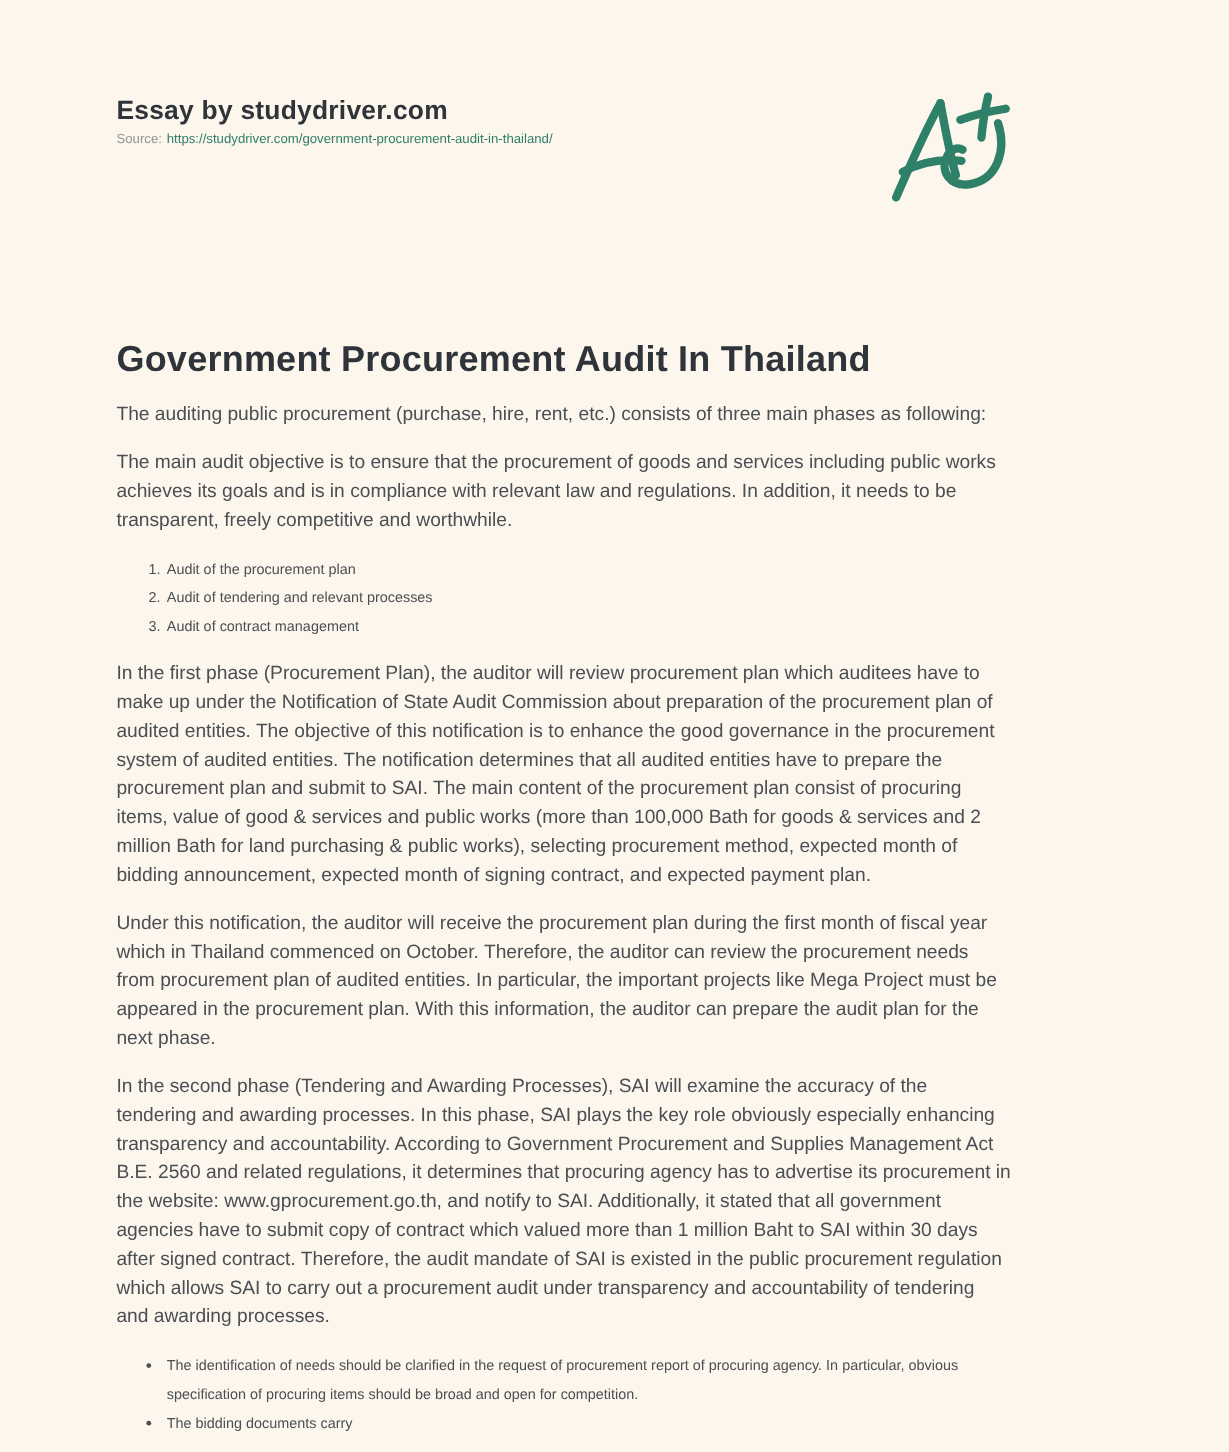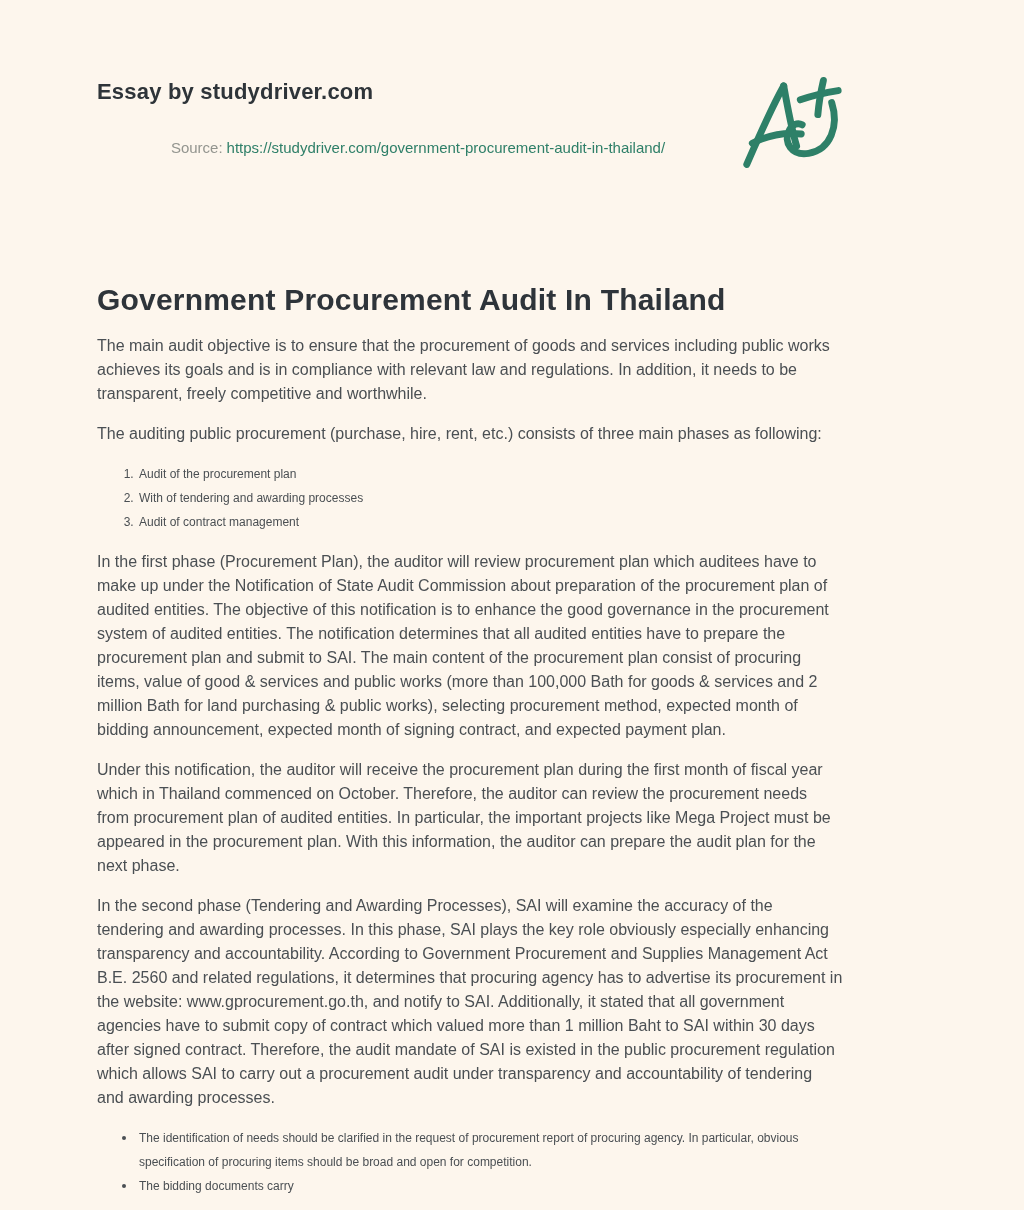--- a/index.html
+++ b/index.html
@@ -26,24 +26,23 @@
   }
   .header-left { flex: 1; }
   .header-title {
     font-size: 22px;
     line-height: 28px;
     font-weight: 700;
     color: #2e3439;
     letter-spacing: 0.2px;
   }
   .source-line {
-    margin-top: 32px;
-    font-size: 15px;
+    margin-top: 0;
+    font-size: 11px;
     line-height: 20px;
-    text-align: center;
   }
   .source-label {
     color: #93958f;
     margin-right: 4px;
   }
   .source-url {
     color: #2e7f68;
     text-decoration: none;
   }
   .logo {
@@ -104,27 +103,27 @@
           <path d="M90 7 C 87 20, 85 32, 84 44"></path>
           <path d="M65 28 C 79 23, 93 20, 106 18"></path>
         </g>
       </svg>
     </div>
   </div>
 
   <div class="article">
     <h1 class="article-title">Government Procurement Audit In Thailand</h1>
 
+    <p>The auditing public procurement (purchase, hire, rent, etc.) consists of three main phases as following:</p>
+
     <p>The main audit objective is to ensure that the procurement of goods and services including public works achieves its goals and is in compliance with relevant law and regulations. In addition, it needs to be transparent, freely competitive and worthwhile.</p>
-
-    <p>The auditing public procurement (purchase, hire, rent, etc.) consists of three main phases as following:</p>
 
     <ol>
       <li>Audit of the procurement plan</li>
-      <li>With of tendering and awarding processes</li>
+      <li>Audit of tendering and relevant processes</li>
       <li>Audit of contract management</li>
     </ol>
 
     <p>In the first phase (Procurement Plan), the auditor will review procurement plan which auditees have to make up under the Notification of State Audit Commission about preparation of the procurement plan of audited entities. The objective of this notification is to enhance the good governance in the procurement system of audited entities. The notification determines that all audited entities have to prepare the procurement plan and submit to SAI. The main content of the procurement plan consist of procuring items, value of good &amp; services and public works (more than 100,000 Bath for goods &amp; services and 2 million Bath for land purchasing &amp; public works), selecting procurement method, expected month of bidding announcement, expected month of signing contract, and expected payment plan.</p>
 
     <p>Under this notification, the auditor will receive the procurement plan during the first month of fiscal year which in Thailand commenced on October. Therefore, the auditor can review the procurement needs from procurement plan of audited entities. In particular, the important projects like Mega Project must be appeared in the procurement plan. With this information, the auditor can prepare the audit plan for the next phase.</p>
 
     <p>In the second phase (Tendering and Awarding Processes), SAI will examine the accuracy of the tendering and awarding processes. In this phase, SAI plays the key role obviously especially enhancing transparency and accountability. According to Government Procurement and Supplies Management Act B.E. 2560 and related regulations, it determines that procuring agency has to advertise its procurement in the website: www.gprocurement.go.th, and notify to SAI. Additionally, it stated that all government agencies have to submit copy of contract which valued more than 1 million Baht to SAI within 30 days after signed contract. Therefore, the audit mandate of SAI is existed in the public procurement regulation which allows SAI to carry out a procurement audit under transparency and accountability of tendering and awarding processes.</p>
 
 

